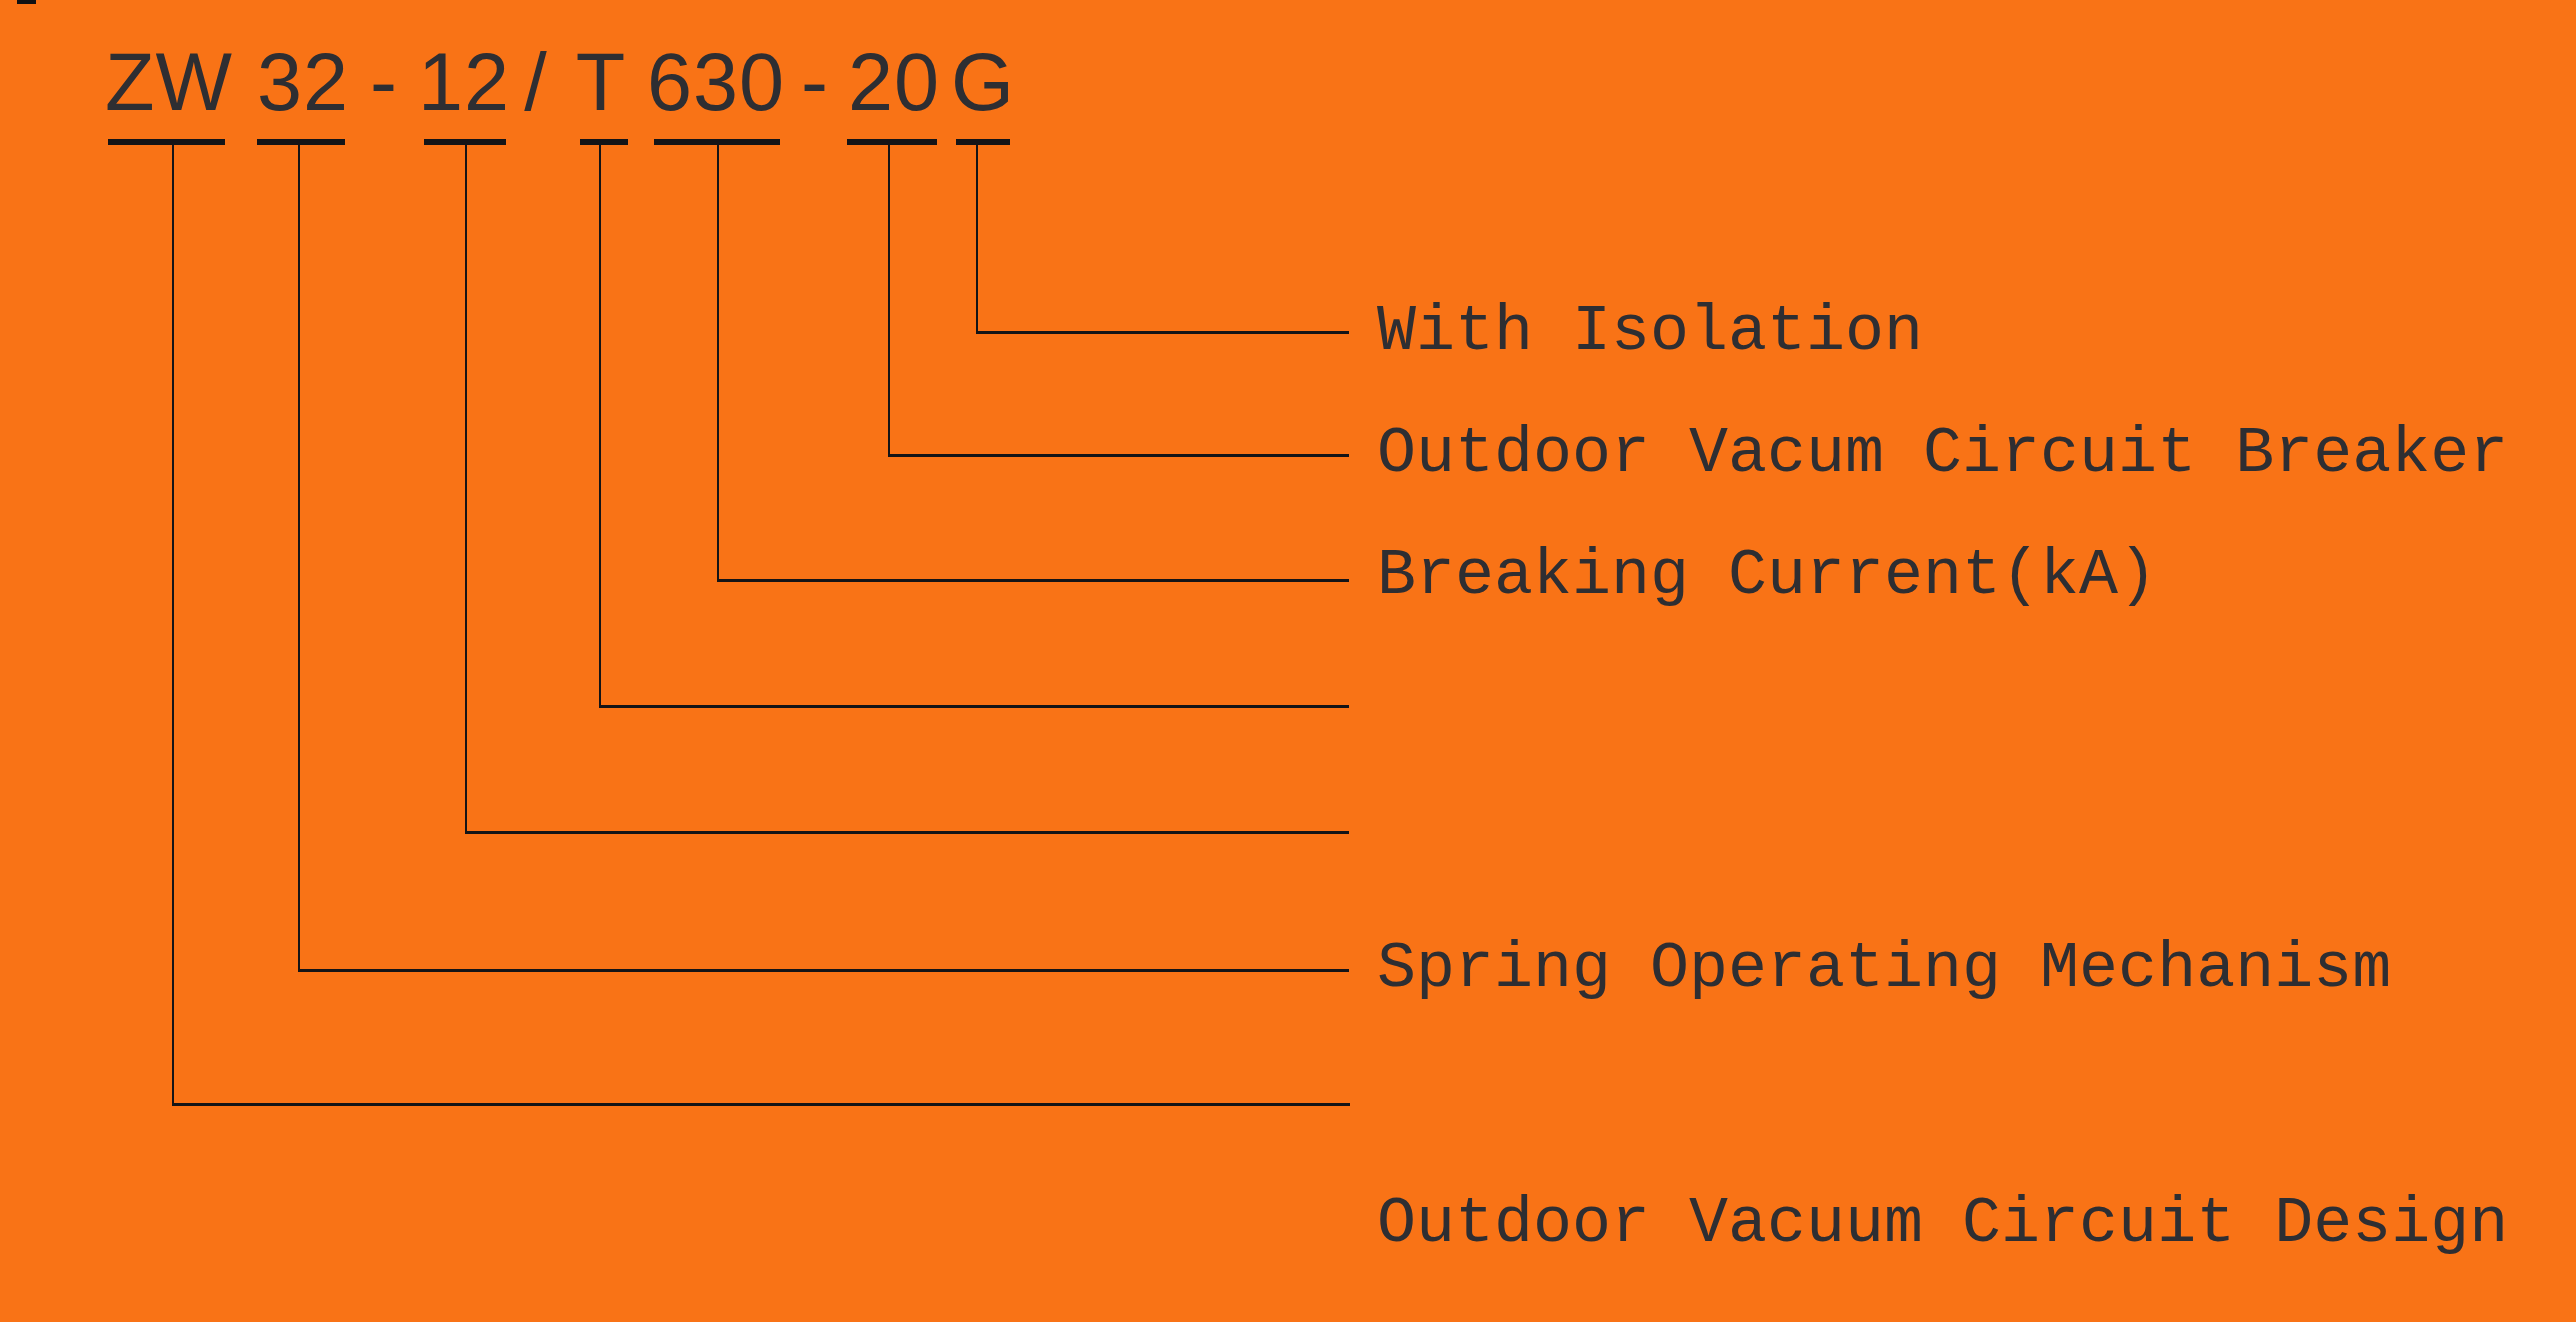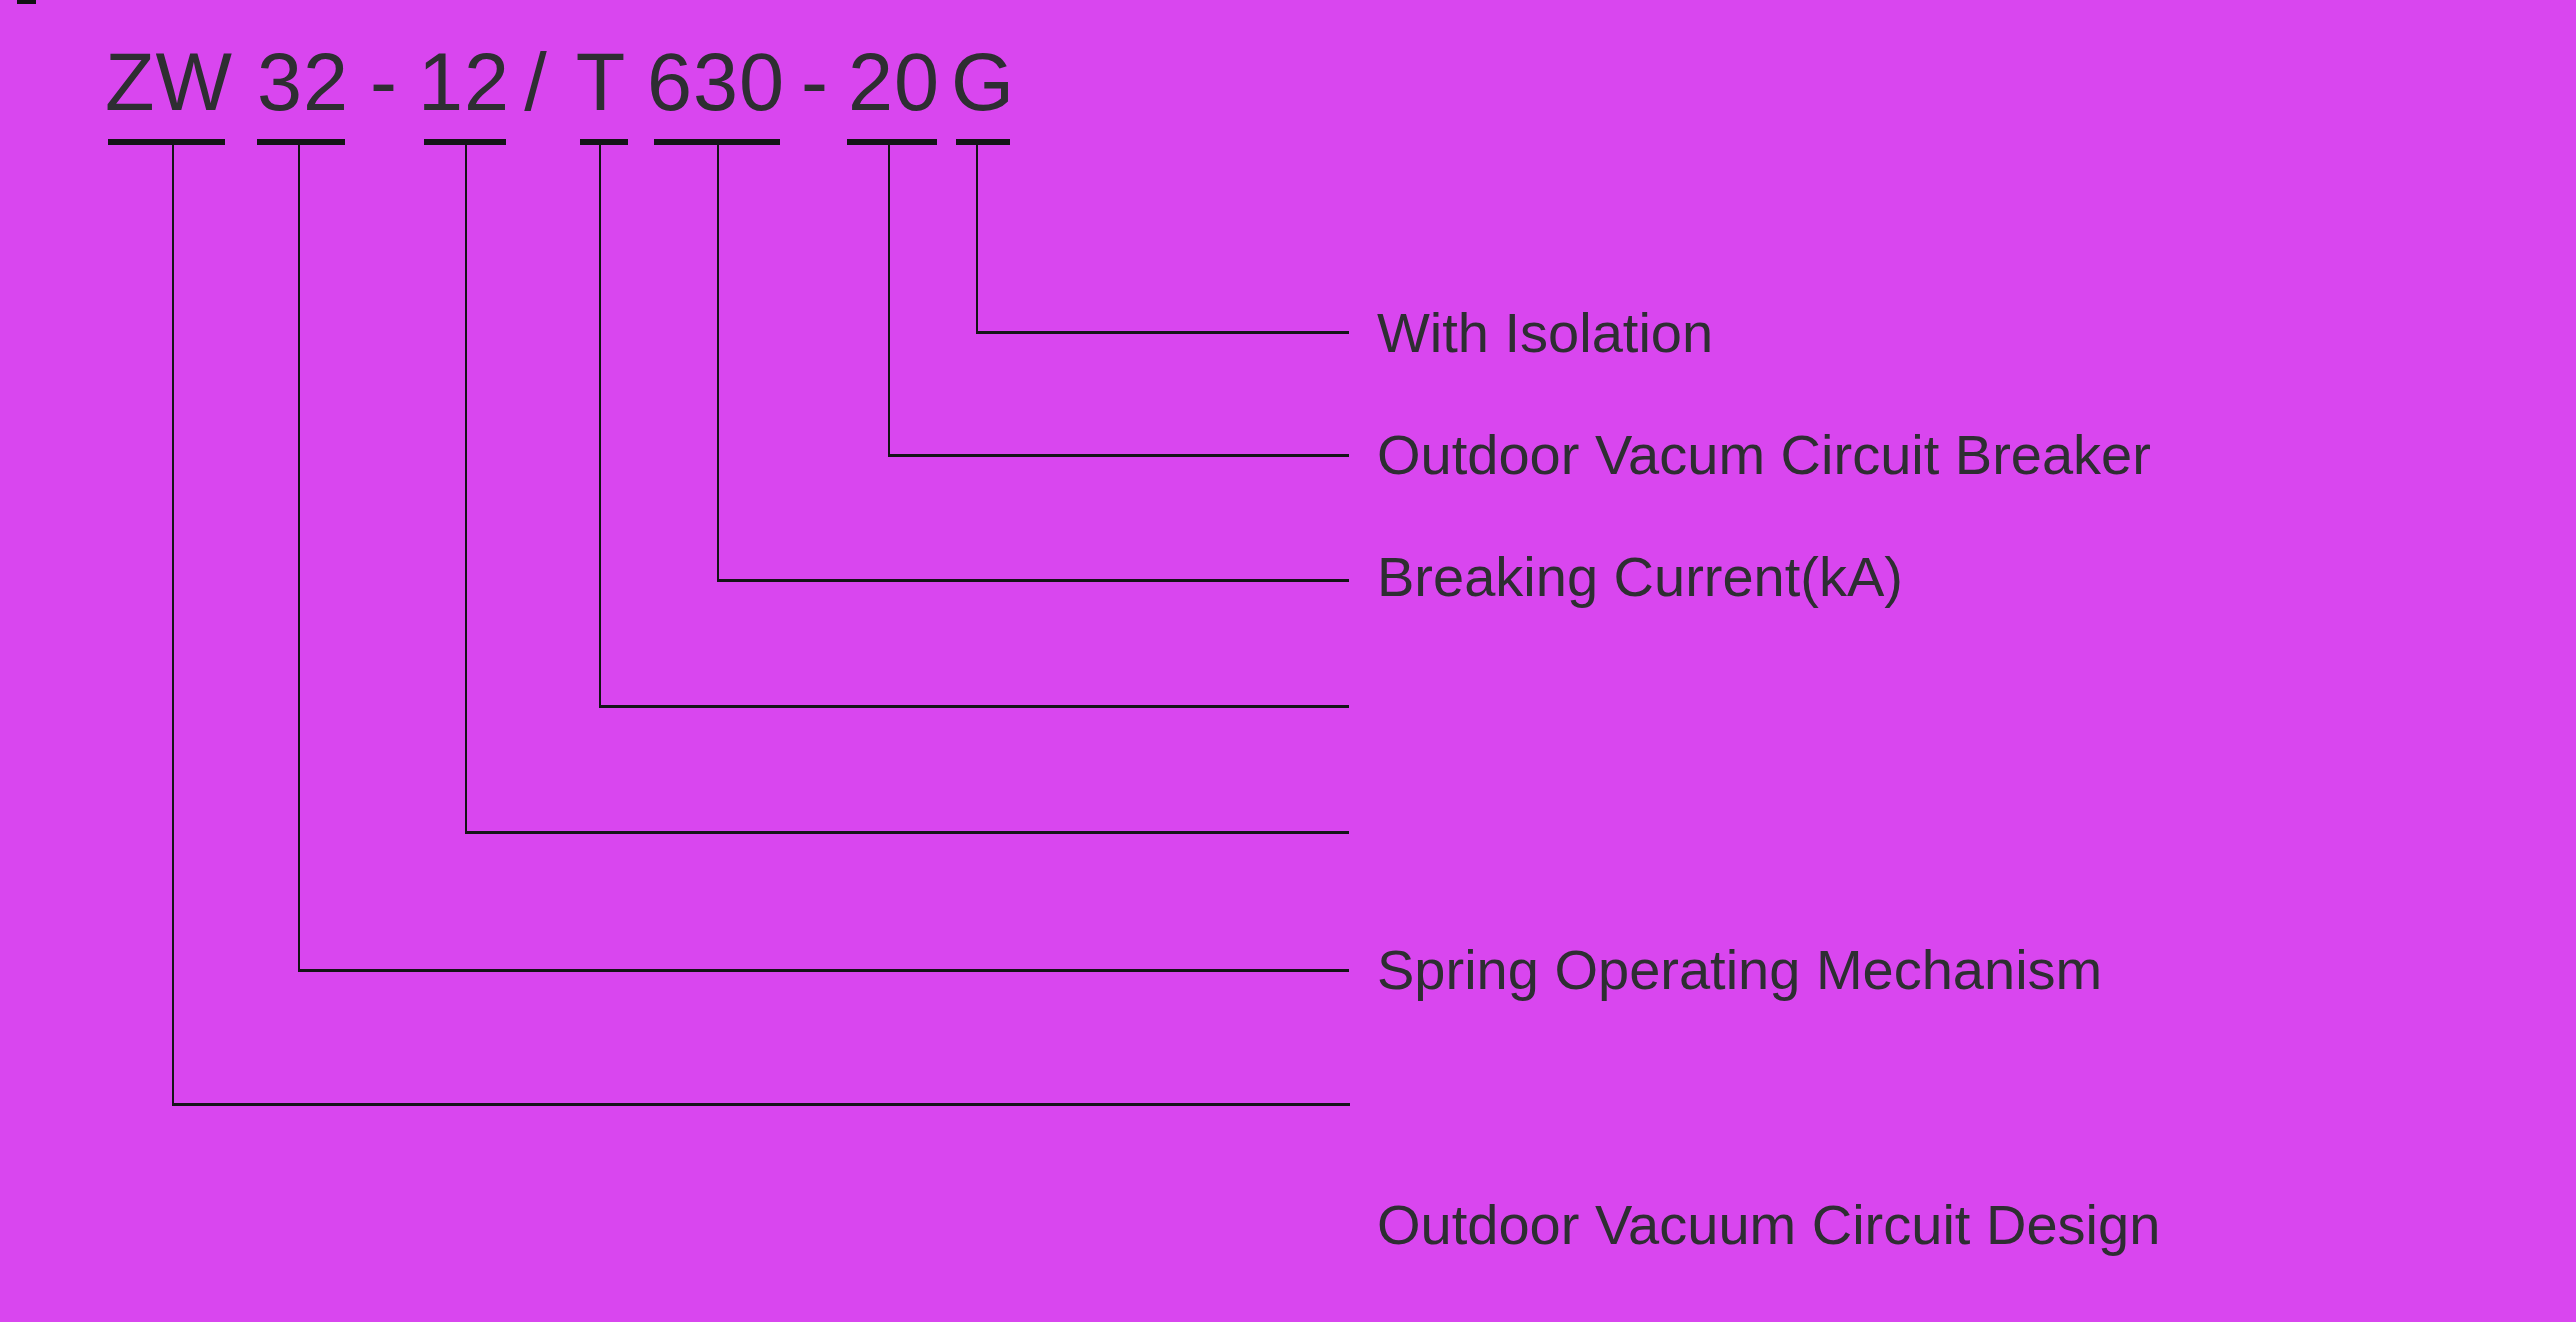--- a/index.html
+++ b/index.html
@@ -4,21 +4,21 @@
 <style>
   html, body {
     margin: 0;
     padding: 0;
     background: #ffffff;
   }
   .canvas {
     position: relative;
     width: 2576px;
     height: 1323px;
-    background: #d946ef;
+    background: #f97316;
     overflow: hidden;
     font-family: "Liberation Sans", "DejaVu Sans", sans-serif;
   }
   .code-token {
     position: absolute;
     top: 42px;
     transform: translateX(-50%);
     font-size: 81px;
     line-height: 81px;
     font-weight: 400;
@@ -34,25 +34,26 @@
   }
   .elbow {
     position: absolute;
     top: 144px;
     border-left: 2.9px solid #141417;
     border-bottom: 3.8px solid #141417;
   }
   .label {
     position: absolute;
     left: 1377px;
-    font-size: 56px;
+    font-size: 65px;
     line-height: 81px;
     font-weight: 400;
     color: #2e2e32;
     white-space: nowrap;
+    font-family: Liberation Mono, monospace;
   }
   .artifact {
     position: absolute;
     left: 17.3px;
     top: 0;
     width: 19px;
     height: 3.8px;
     background: #111113;
   }
 </style>

